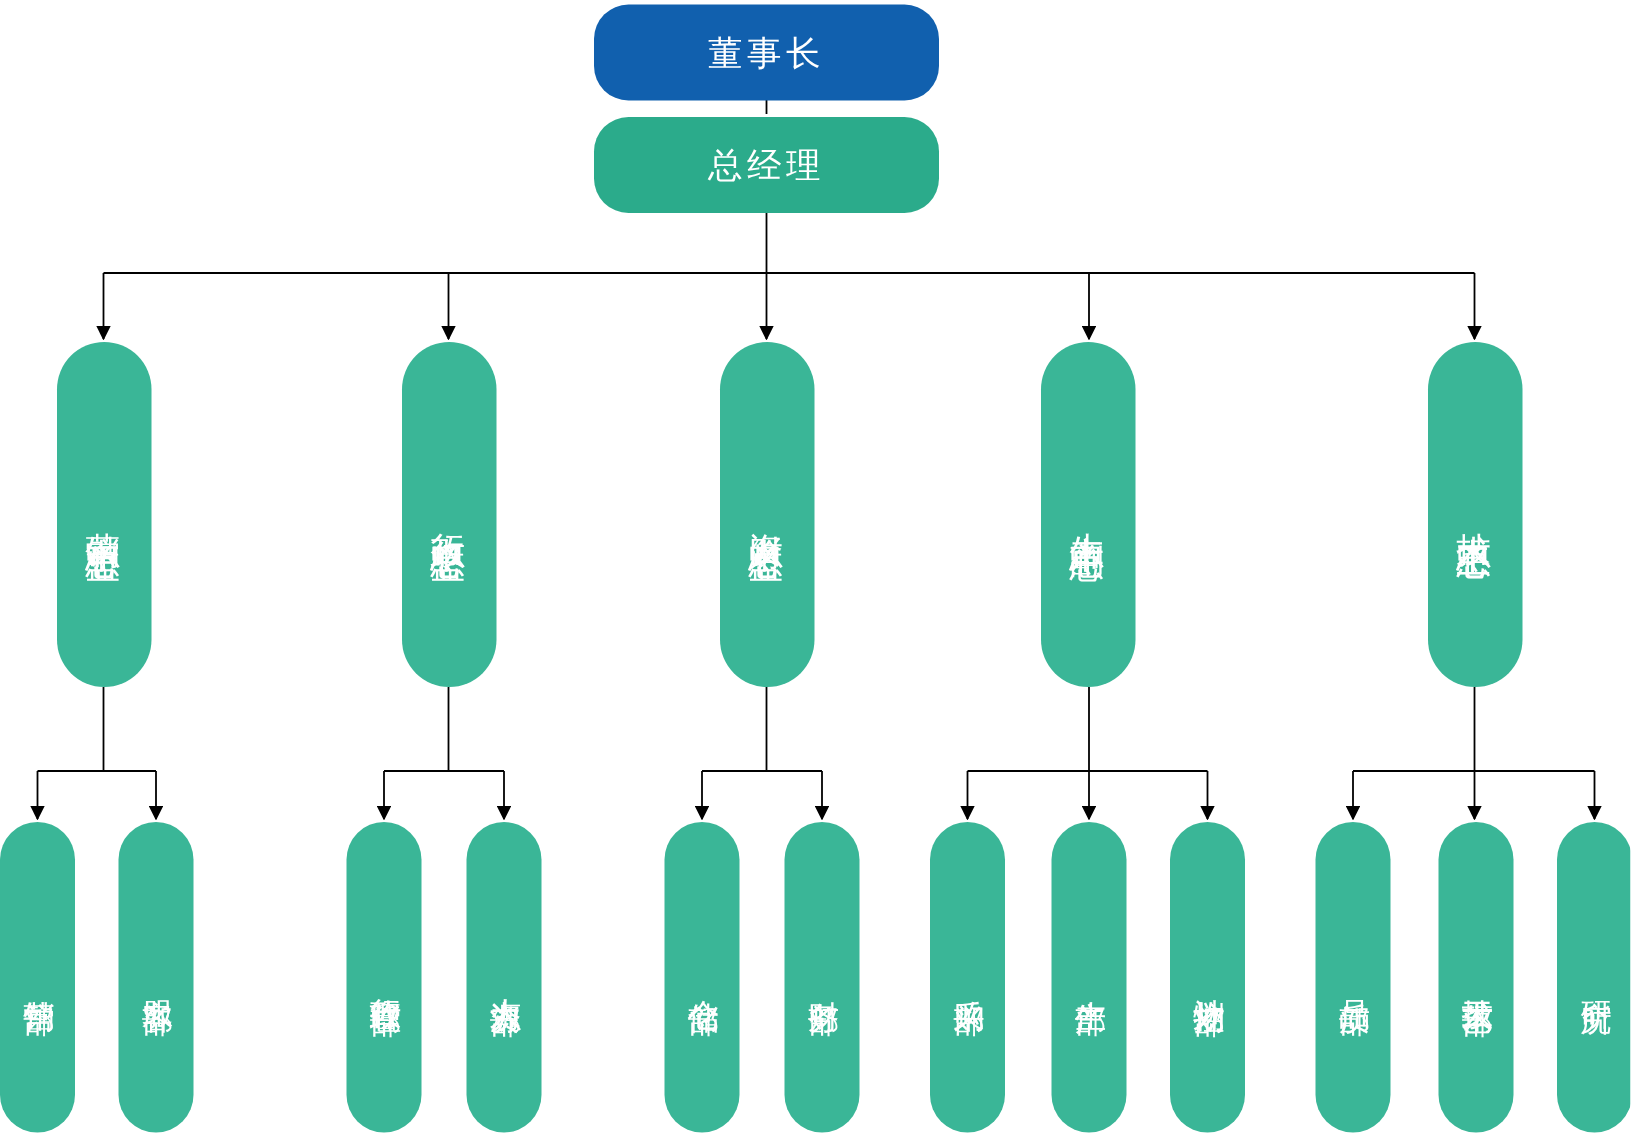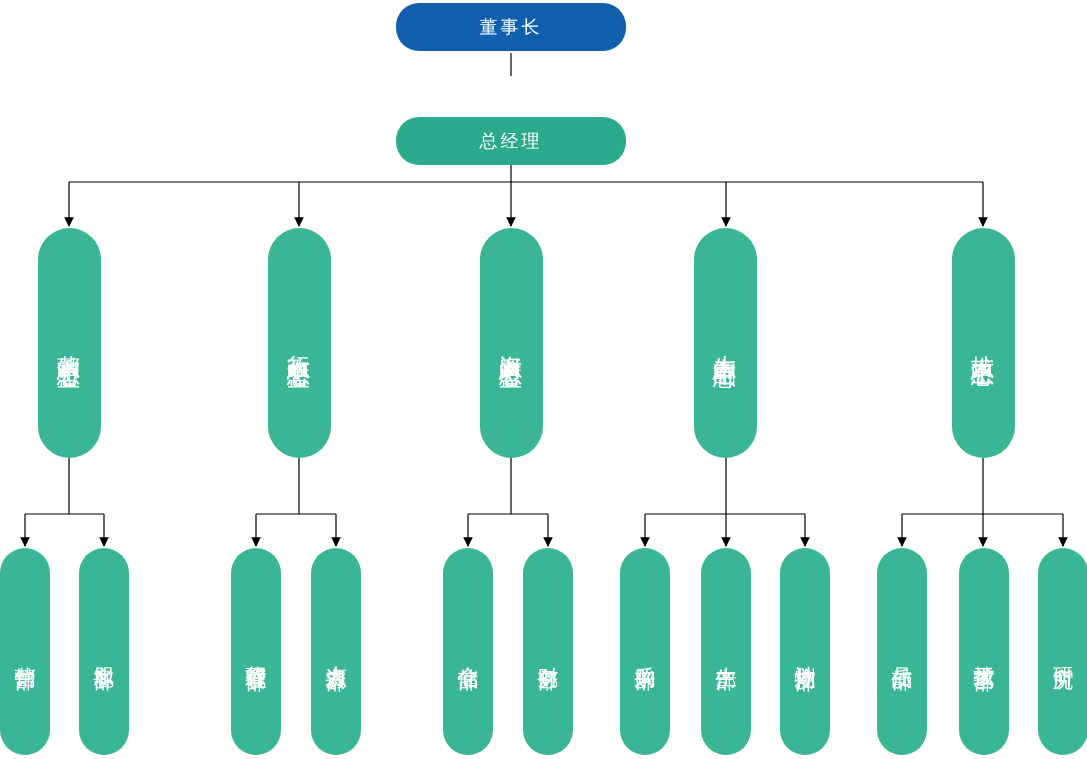--- a/index.html
+++ b/index.html
@@ -30,27 +30,27 @@
     position: absolute;
     display: flex;
     align-items: center;
     justify-content: center;
     color: var(--text_white, #fff);
     box-sizing: border-box;
     text-align: center;
   }
   .hbox {
     width: 230px;
-    height: 48px;
+    height: 64px;
     border-radius: 23px;
-    font-size: 18px;
+    font-size: 23px;
     letter-spacing: 3px;
   }
   .blue  { background: var(--chairman_blue, #1160AE); }
-  .hgreen{ background: var(--manager_green, #2BAB8B); margin-top: 39px; }
+  .hgreen{ background: var(--manager_green, #2BAB8B); }
   .vpill {
     writing-mode: vertical-rl;
     text-orientation: upright;
     background: var(--pill_green, #3AB697);
   }
   .lvl3 {
     width: 63px;
     height: 230px;
     top: 228px;
     border-radius: 32px;

